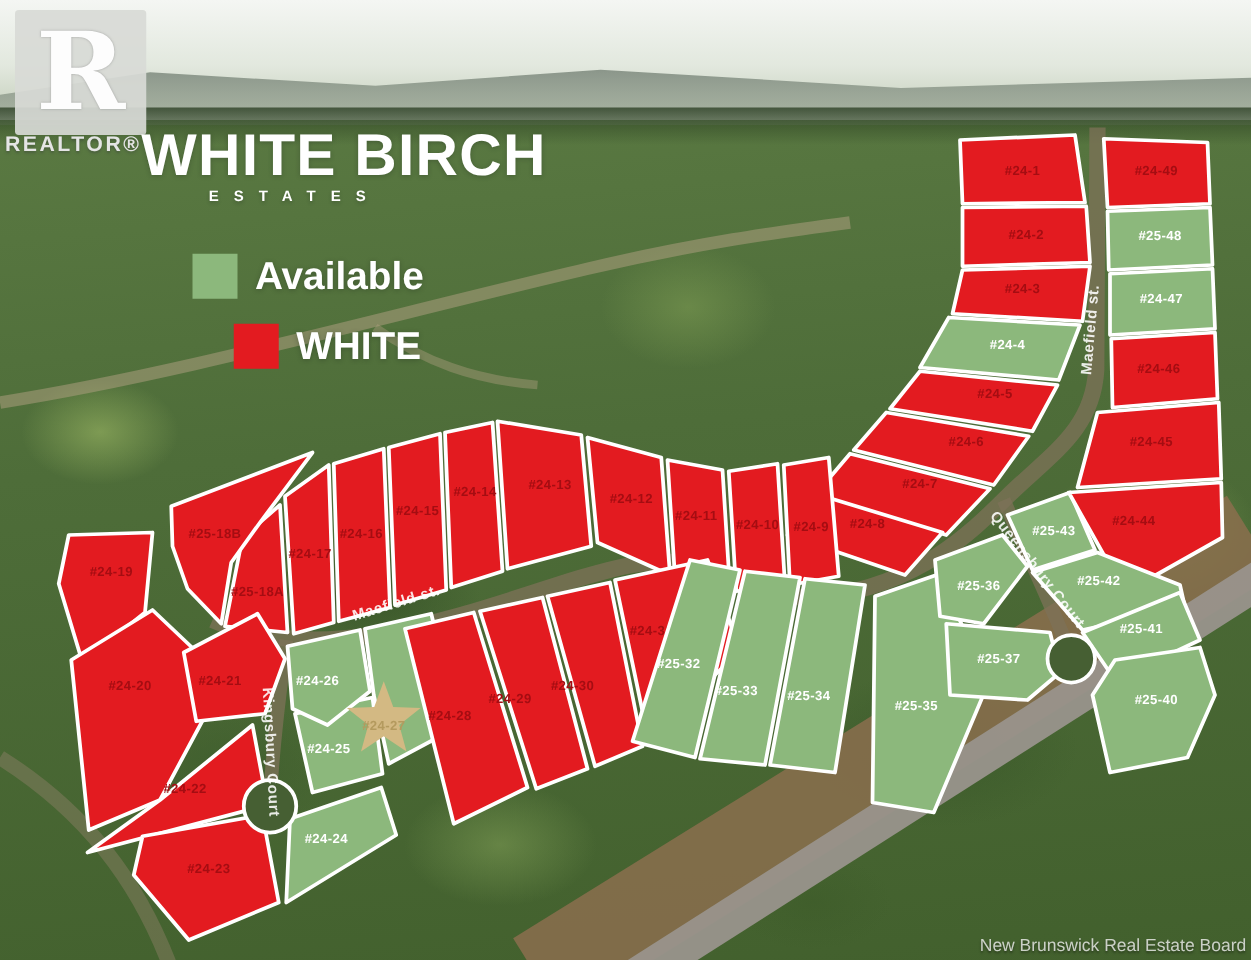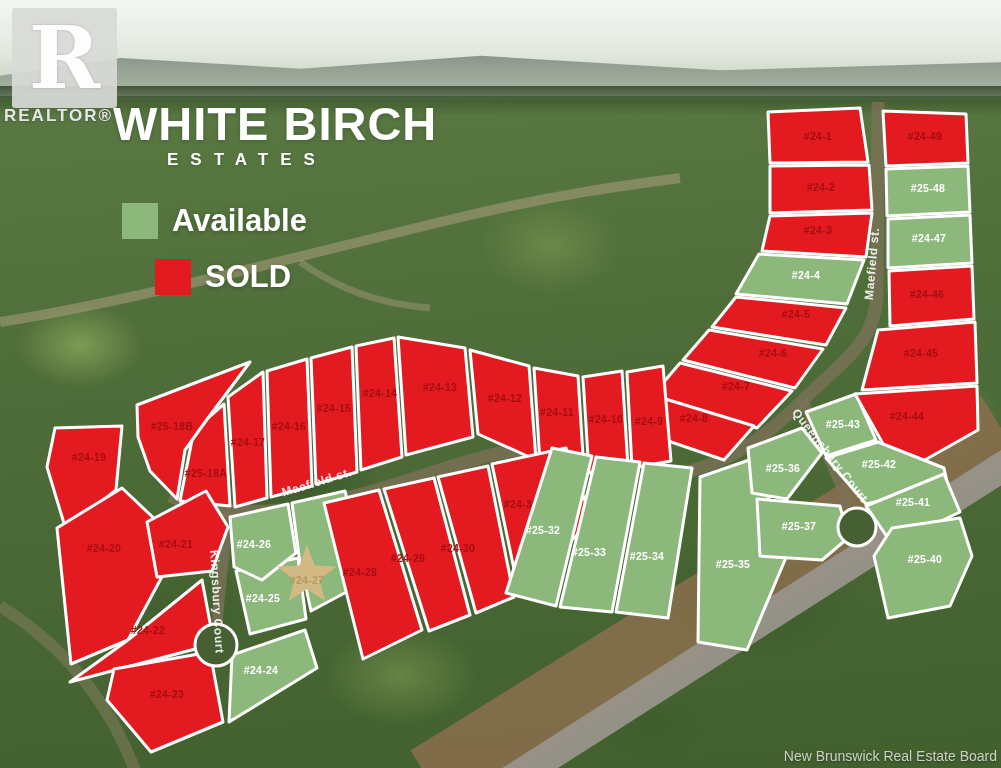--- a/index.html
+++ b/index.html
@@ -32,23 +32,23 @@
   
   .overlay{position:absolute;z-index:3;}
   .realtor-logo{left:12px;top:8px;width:105px;height:100px;border-radius:3px;
       background:rgba(216,218,214,.92);display:flex;align-items:center;justify-content:center;}
   .realtor-logo .r{font-family:"DejaVu Serif",serif;font-weight:bold;font-size:86px;
       color:#fdfdfd;line-height:1;text-shadow:0 0 2px rgba(120,120,120,.6);}
   .realtor-text{left:4px;top:106px;width:130px;font-size:17px;font-weight:bold;
       color:#e5e5e5;letter-spacing:2px;text-shadow:0 1px 2px rgba(60,70,60,.5);}
   .title{left:113px;top:96px;font-size:47px;font-weight:bold;color:#fff;
       letter-spacing:1px;text-shadow:0 1px 4px rgba(30,40,30,.3);white-space:nowrap;}
-  .subtitle{left:167px;top:150px;font-size:17px;font-weight:bold;color:#fff;
+  .subtitle{left:167px;top:150px;font-size:12px;font-weight:bold;color:#fff;
       letter-spacing:12px;text-shadow:0 1px 3px rgba(30,40,30,.3);white-space:nowrap;}
-  .legend-row{display:flex;align-items:flex-end;gap:14px;}
+  .legend-row{display:flex;align-items:flex-end;gap:14px;margin-left:32px;}
   .legend-available{left:122px;top:203px;}
   .legend-sold{left:155px;top:259px;}
   .swatch{width:36px;height:36px;display:inline-block;}
   .legend-text{font-size:31px;font-weight:bold;color:#fff;
       text-shadow:0 1px 4px rgba(30,40,30,.35);}
   .watermark{right:4px;bottom:4px;font-size:14px;color:rgba(245,245,245,.78);
       text-shadow:0 1px 2px rgba(0,0,0,.4);}
 </style>
 </head>
 <body>
@@ -285,17 +285,17 @@
 
   <div class="overlay title">WHITE BIRCH</div>
   <div class="overlay subtitle">ESTATES</div>
 
   <div class="overlay legend-row legend-available">
     <span class="swatch" id="swatch-available" style="background: rgb(140, 184, 124);"></span>
     <span class="legend-text">Available</span>
   </div>
   <div class="overlay legend-row legend-sold">
     <span class="swatch" id="swatch-sold" style="background: rgb(227, 27, 32);"></span>
-    <span class="legend-text">SOLD</span>
+    <span class="legend-text">WHITE</span>
   </div>
 
   <div class="overlay watermark">New Brunswick Real Estate Board</div>
 </div>
 
 </body></html>

